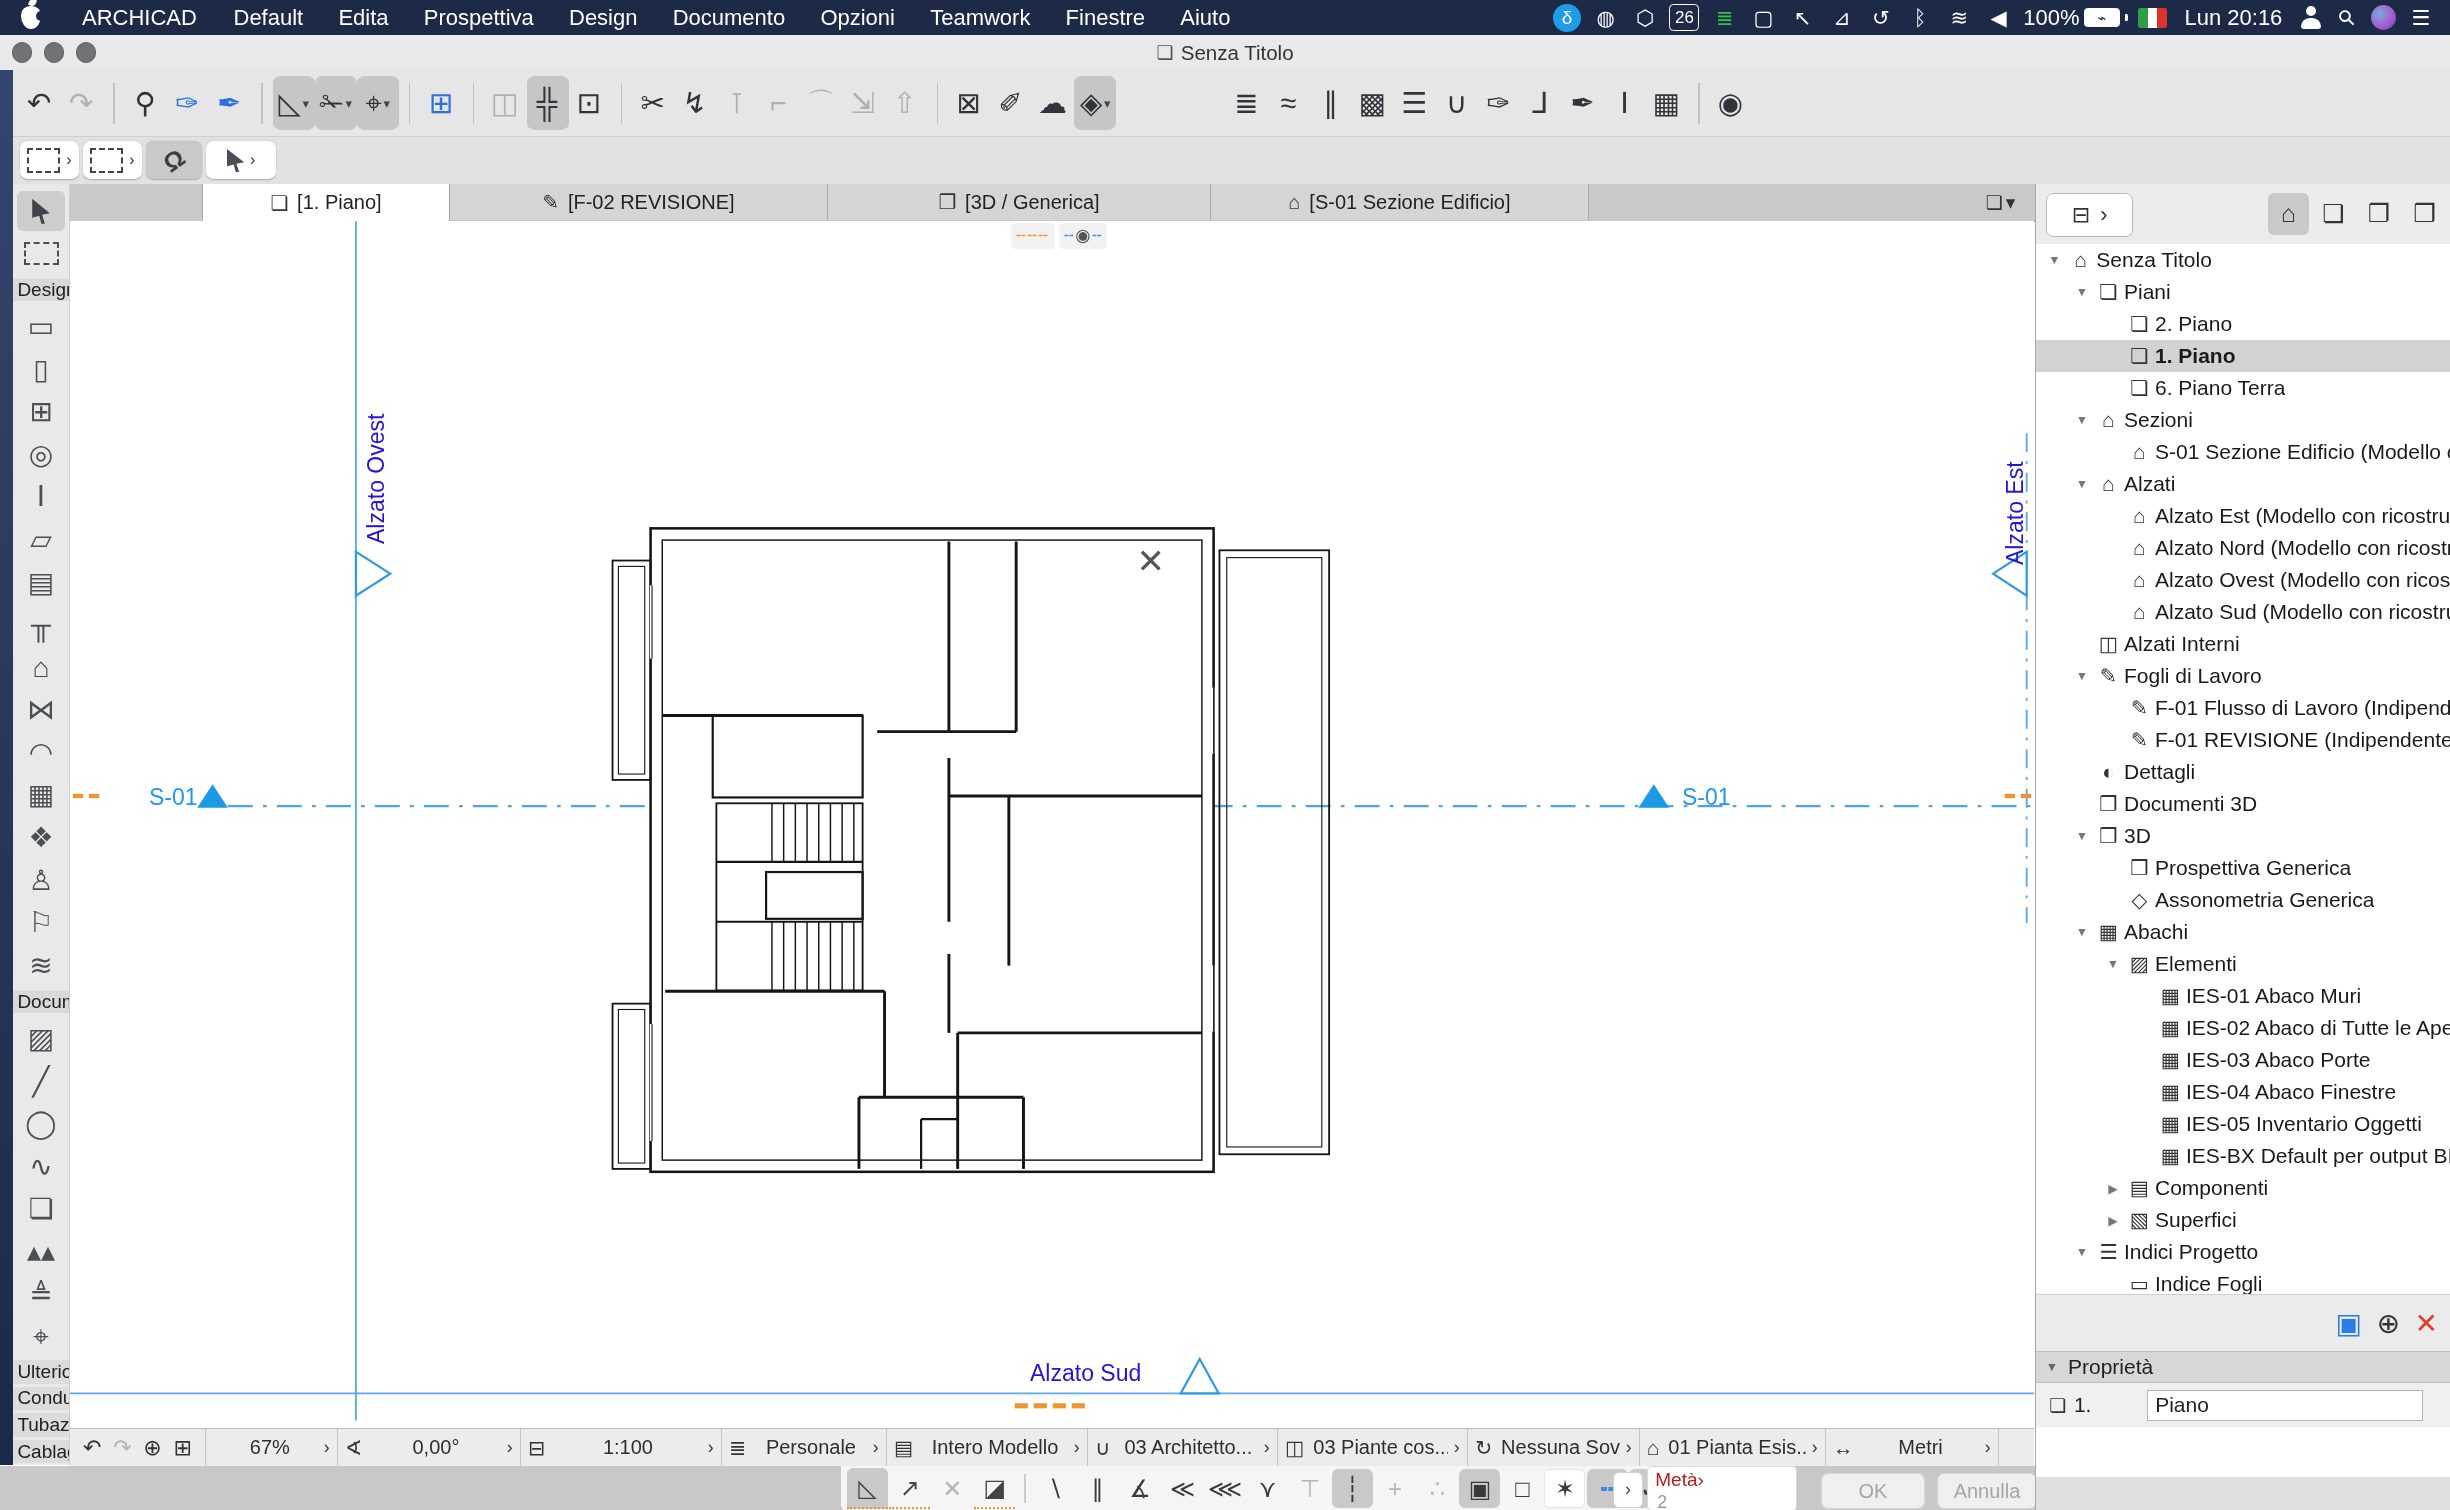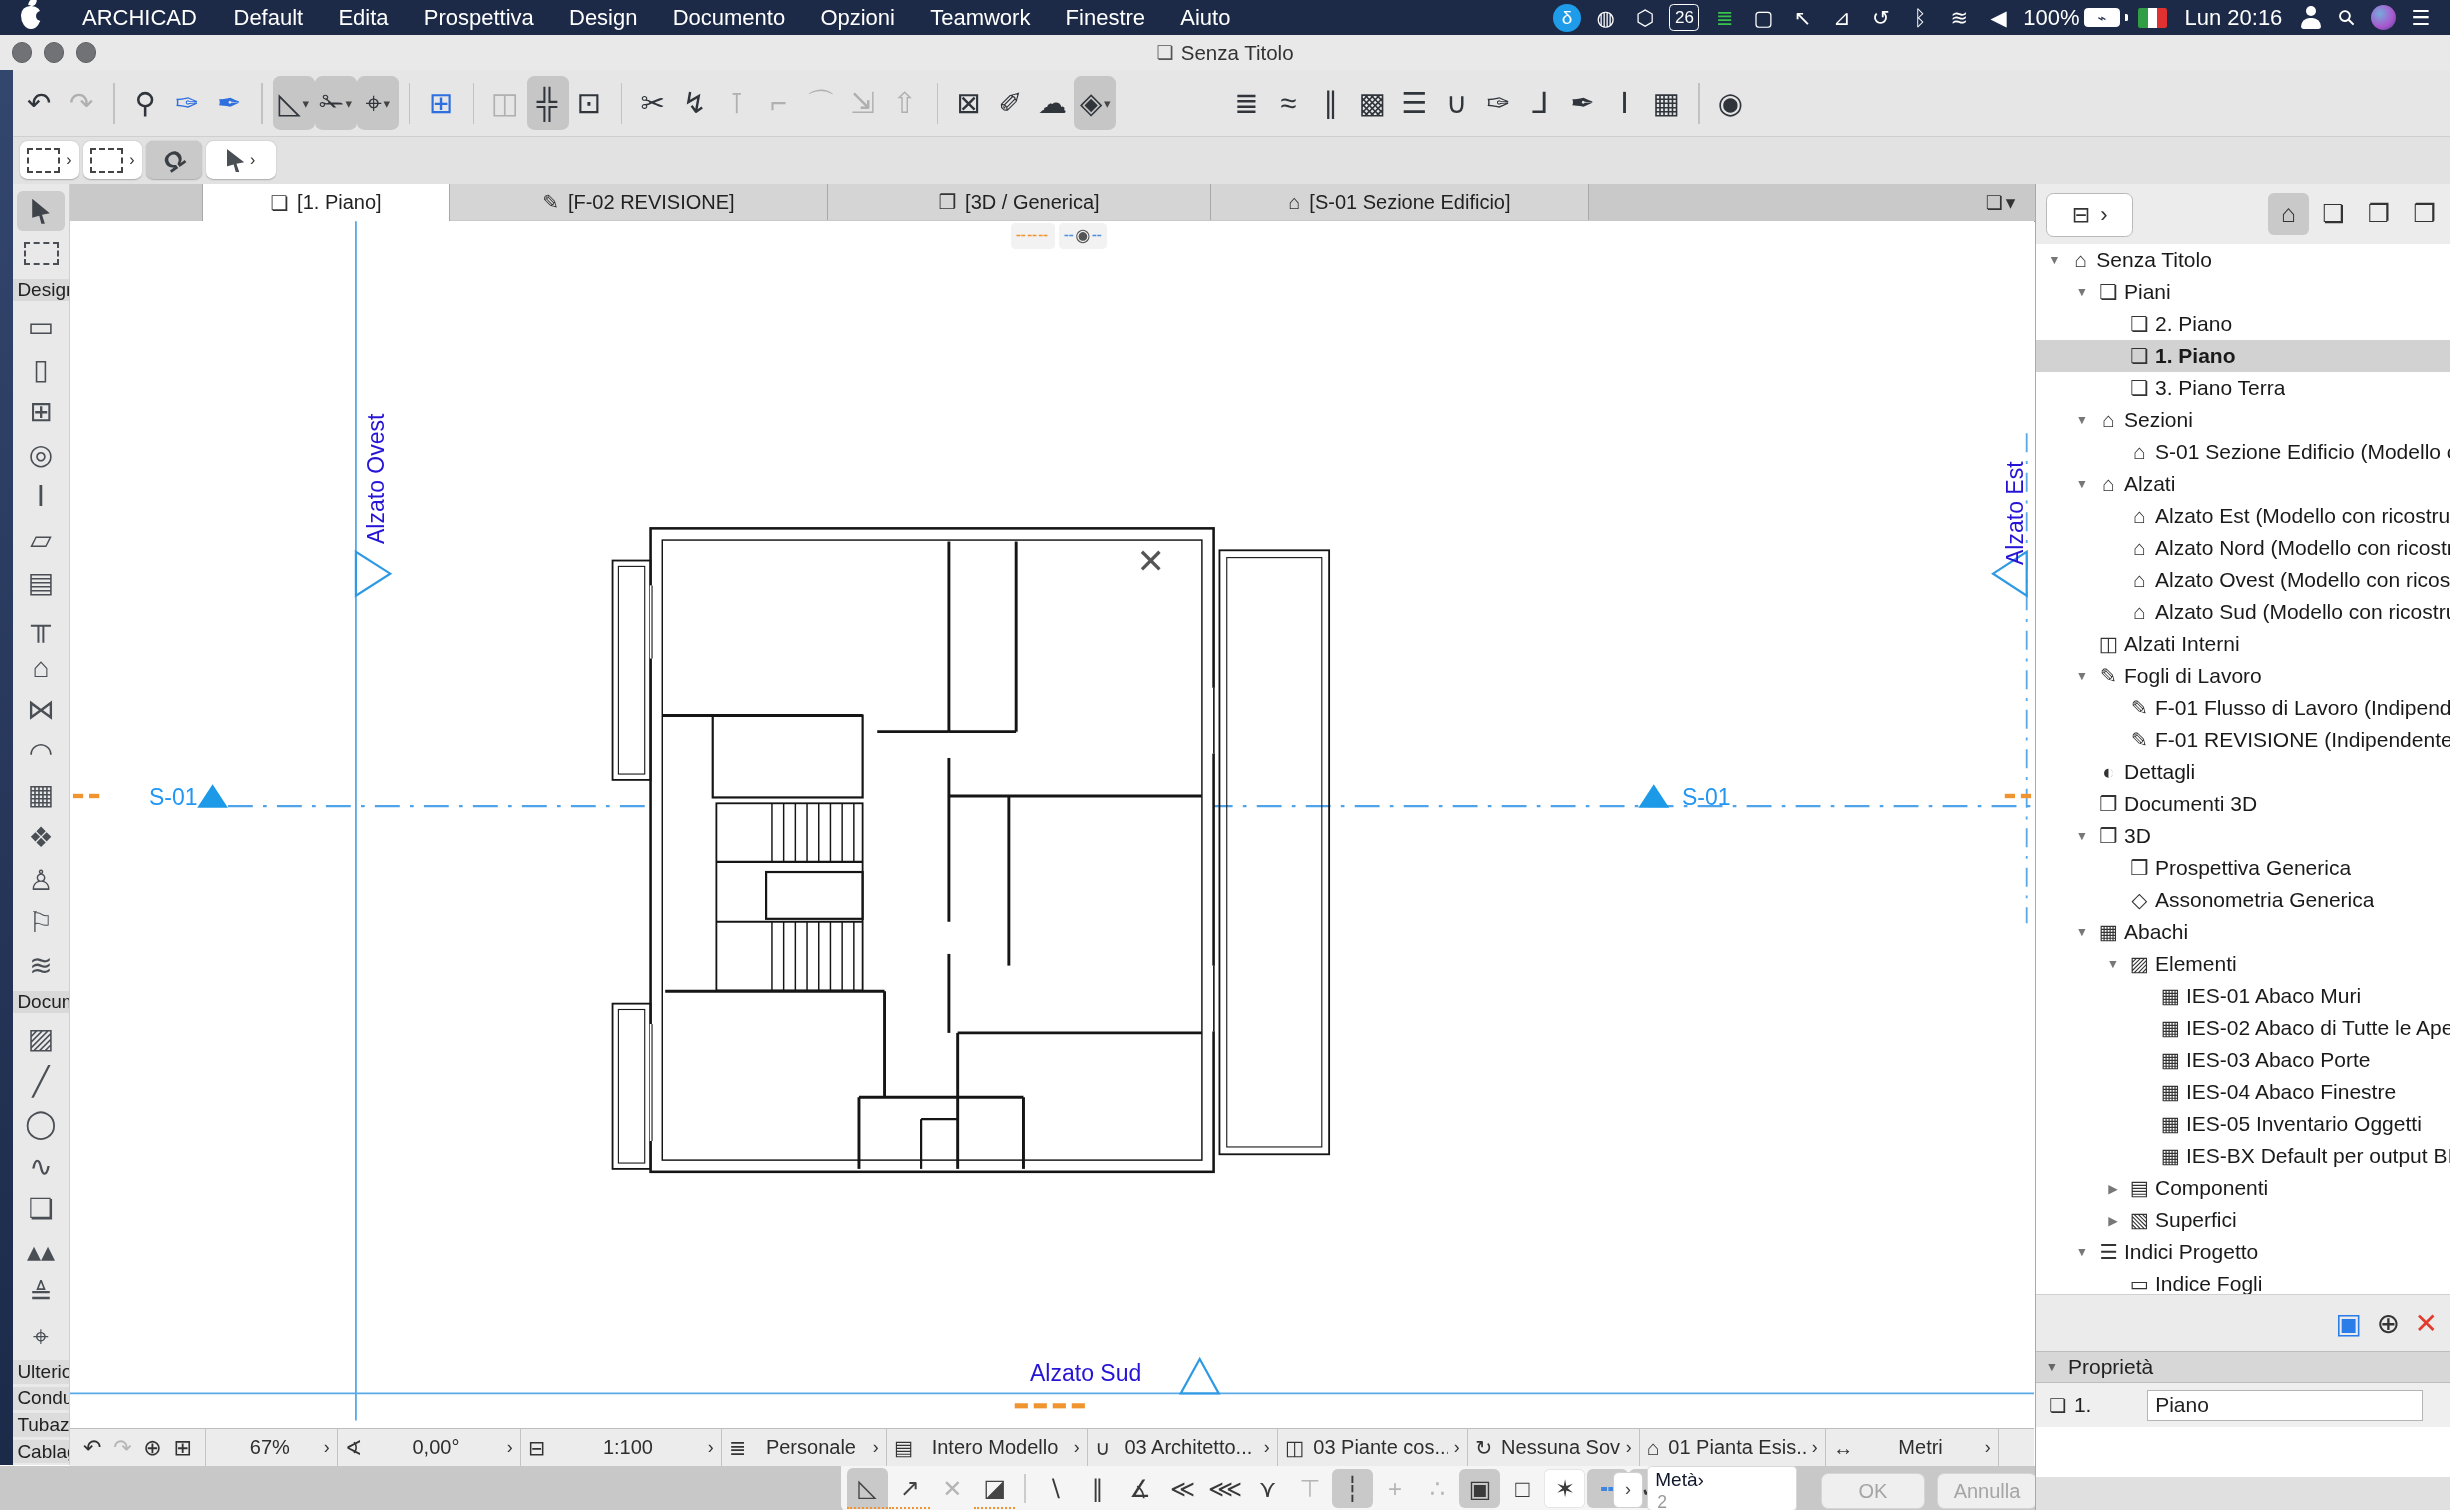--- a/index.html
+++ b/index.html
@@ -149,21 +149,21 @@
            display:flex;align-items:center;padding:0 5.9px;gap:1.5px}
   .snp{min-width:41px;height:39px;border-radius:5.9px;display:flex;align-items:center;justify-content:center;font-size:24px;color:#3a3a3a}
   .snp.active{background:#c9c9c9}
   .snp.dim{color:#b5b5b5}
   .snp.blue{color:#3d85e0}
   .snp.orange{color:#444;border-bottom:2.9px dotted #f09430;border-radius:5.9px 5.9px 0 0}
   .snp.litebg{background:#fff;box-shadow:0 0 0 0.7px #ddd inset}
   .snp.sep{min-width:1.5px;width:1.5px;height:29px;background:#ccc;border-radius:0;margin:0 7.3px}
   #metabox{position:absolute;left:1647px;top:0;width:150px;height:45px;background:#fff;border:0.7px solid #d8d8d8;border-radius:4.4px;
            box-sizing:border-box;padding:1.5px 7.3px;font-size:19px}
-  #metabox .mrow{display:flex;justify-content:flex-start;align-items:center;color:#0f172a}
+  #metabox .mrow{display:flex;justify-content:flex-start;align-items:center;color:#b91c1c}
   #metabox input{border:none;outline:none;width:100%;font-size:17.6px;color:#9a9a9a;font-family:"Liberation Sans",sans-serif}
   #chevbtn{position:absolute;left:1613px;top:5.9px;width:28px;height:34px;background:#fff;border:0.7px solid #d0d0d0;border-radius:5.9px;
            display:flex;align-items:center;justify-content:center;font-size:17.6px;color:#444}
   .okbtn{position:absolute;top:7.3px;height:34px;background:#efefef;border:0.7px solid #d5d5d5;border-radius:7.3px;
          display:flex;align-items:center;justify-content:center;font-size:20px;color:#a5a5a5}
 </style>
 </head>
 <body>
 
 <div id="menubar">
@@ -816,21 +816,21 @@
 
       <div class="trow lvl2 sel">
         <span class="tarrow"></span>
         <span class="ticon">❏</span>
         <span class="tlabel">1. Piano</span>
       </div>
 
       <div class="trow lvl2">
         <span class="tarrow"></span>
         <span class="ticon">❏</span>
-        <span class="tlabel">3. Piano Terra</span>
+        <span class="tlabel">6. Piano Terra</span>
       </div>
 
       <div class="trow lvl1">
         <span class="tarrow">▼</span>
         <span class="ticon">⌂</span>
         <span class="tlabel">Sezioni</span>
       </div>
 
       <div class="trow lvl2">
         <span class="tarrow"></span>

